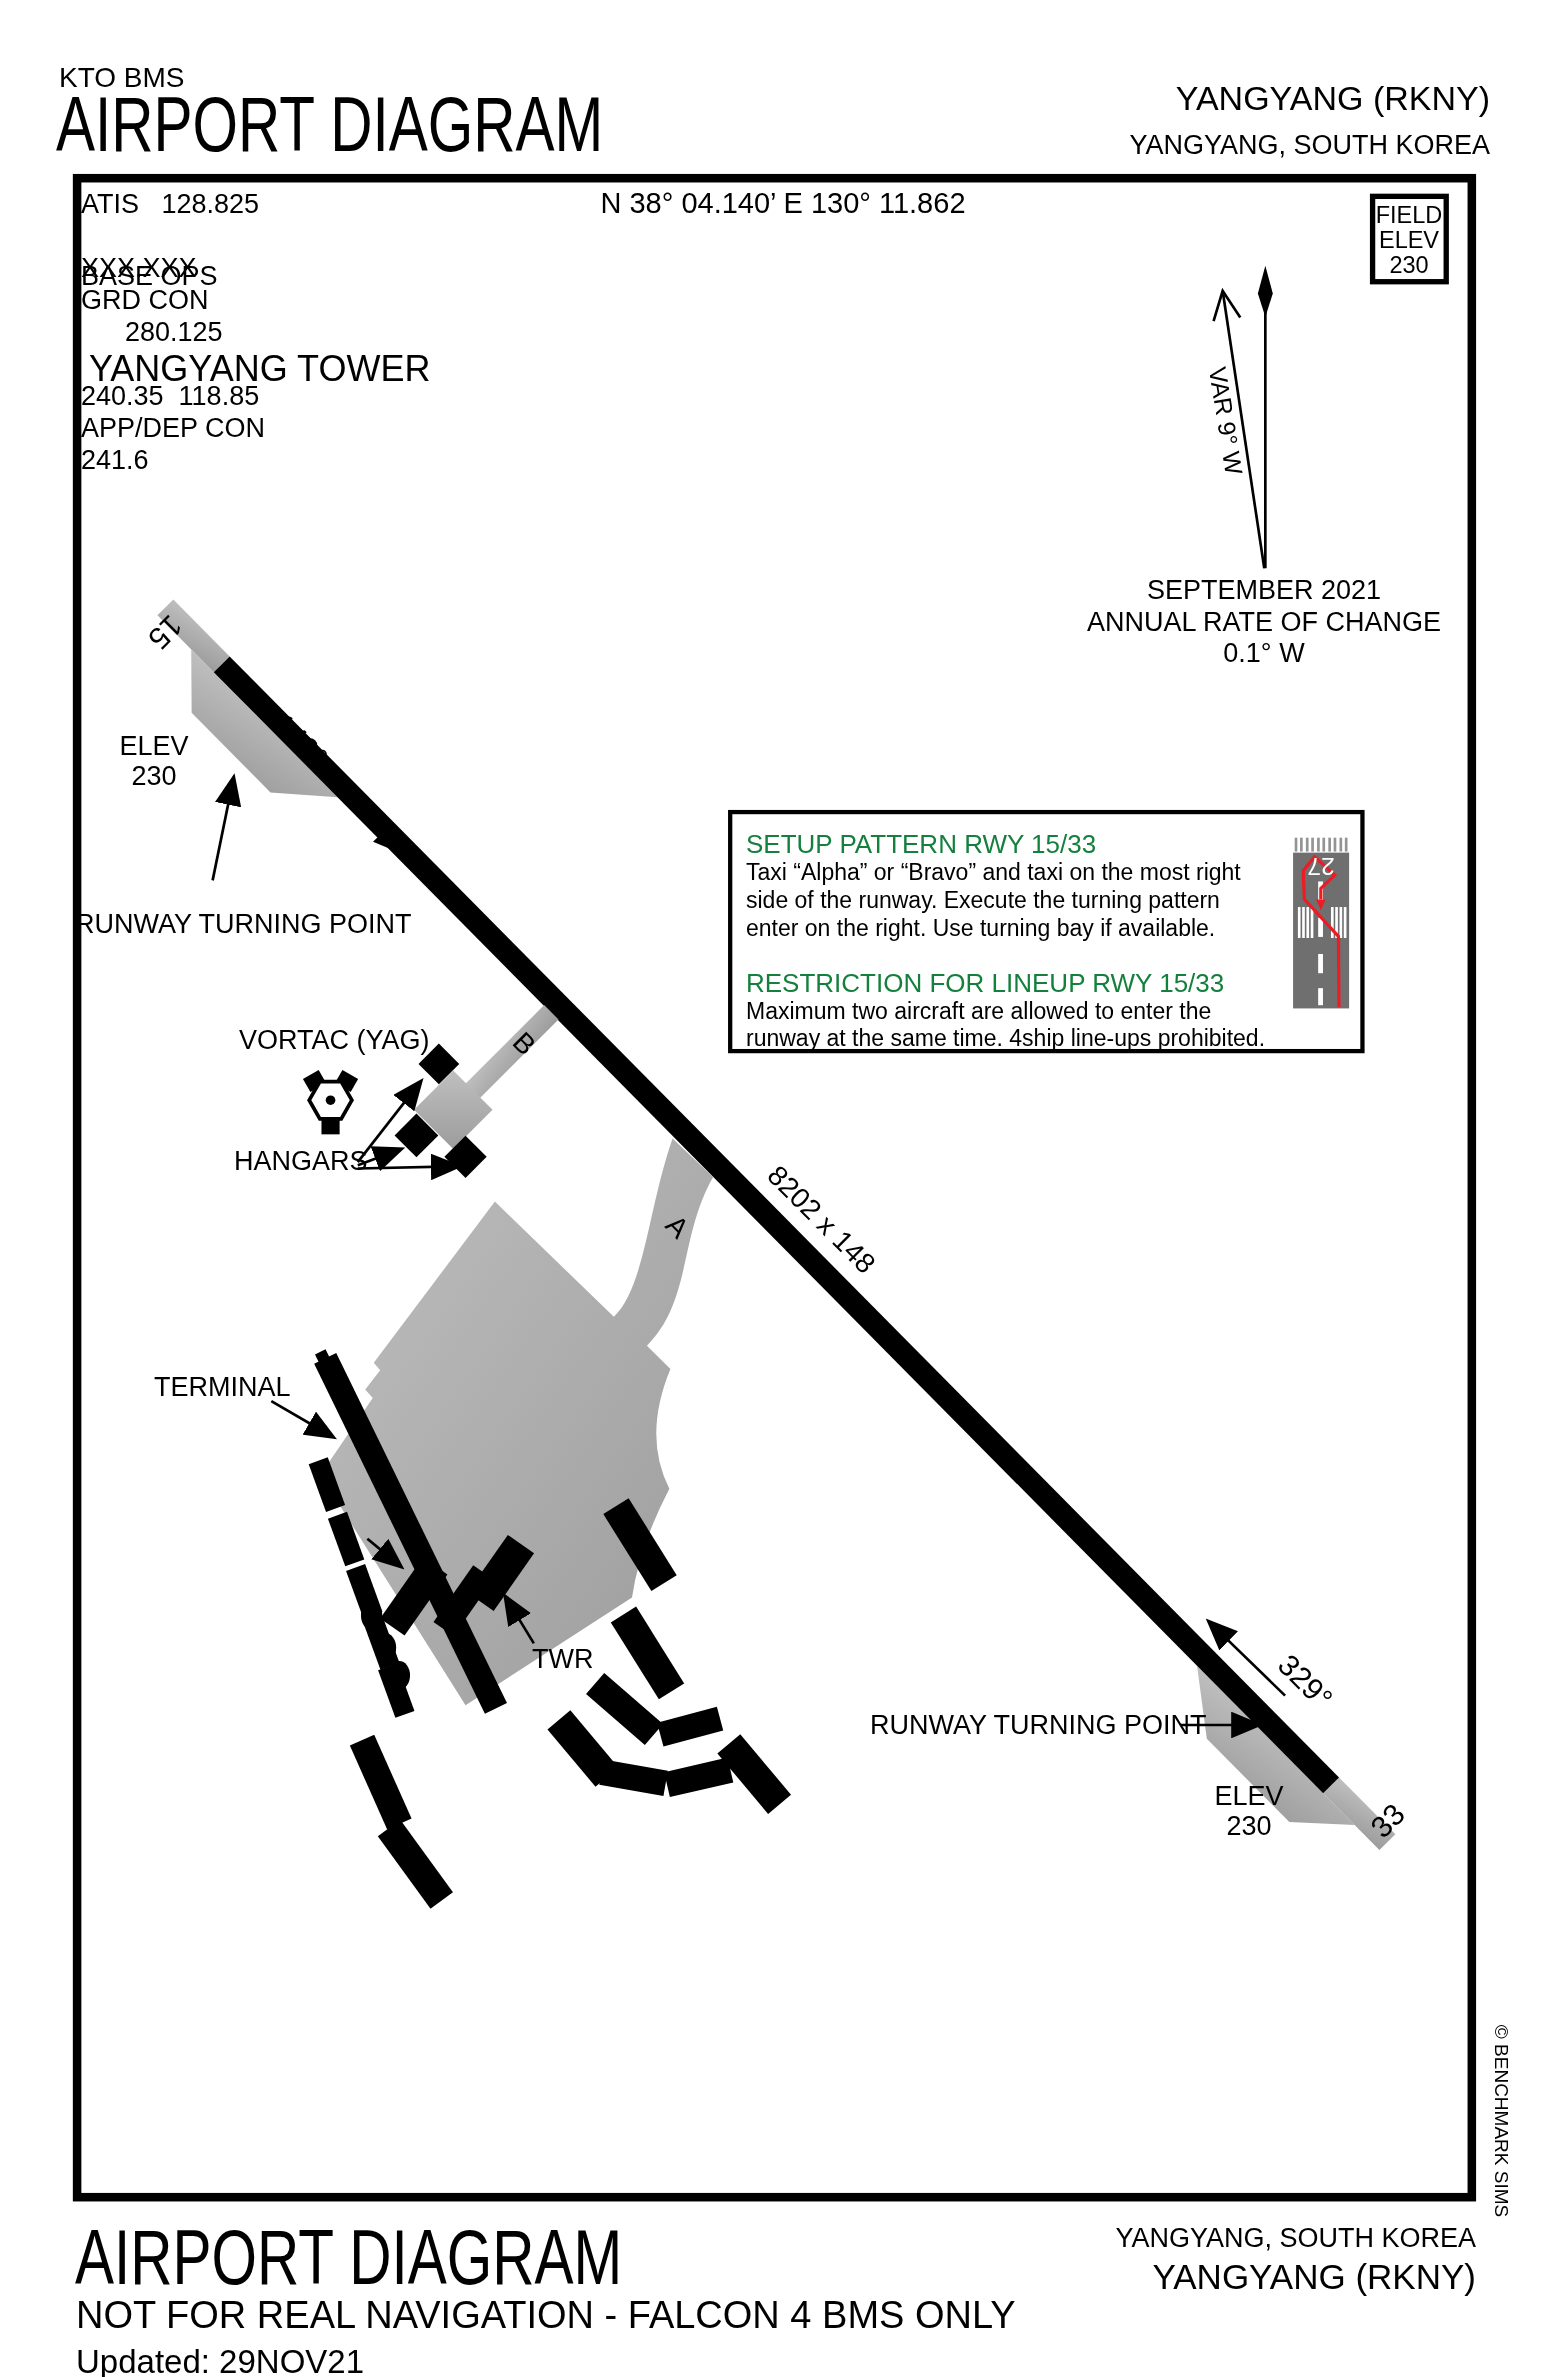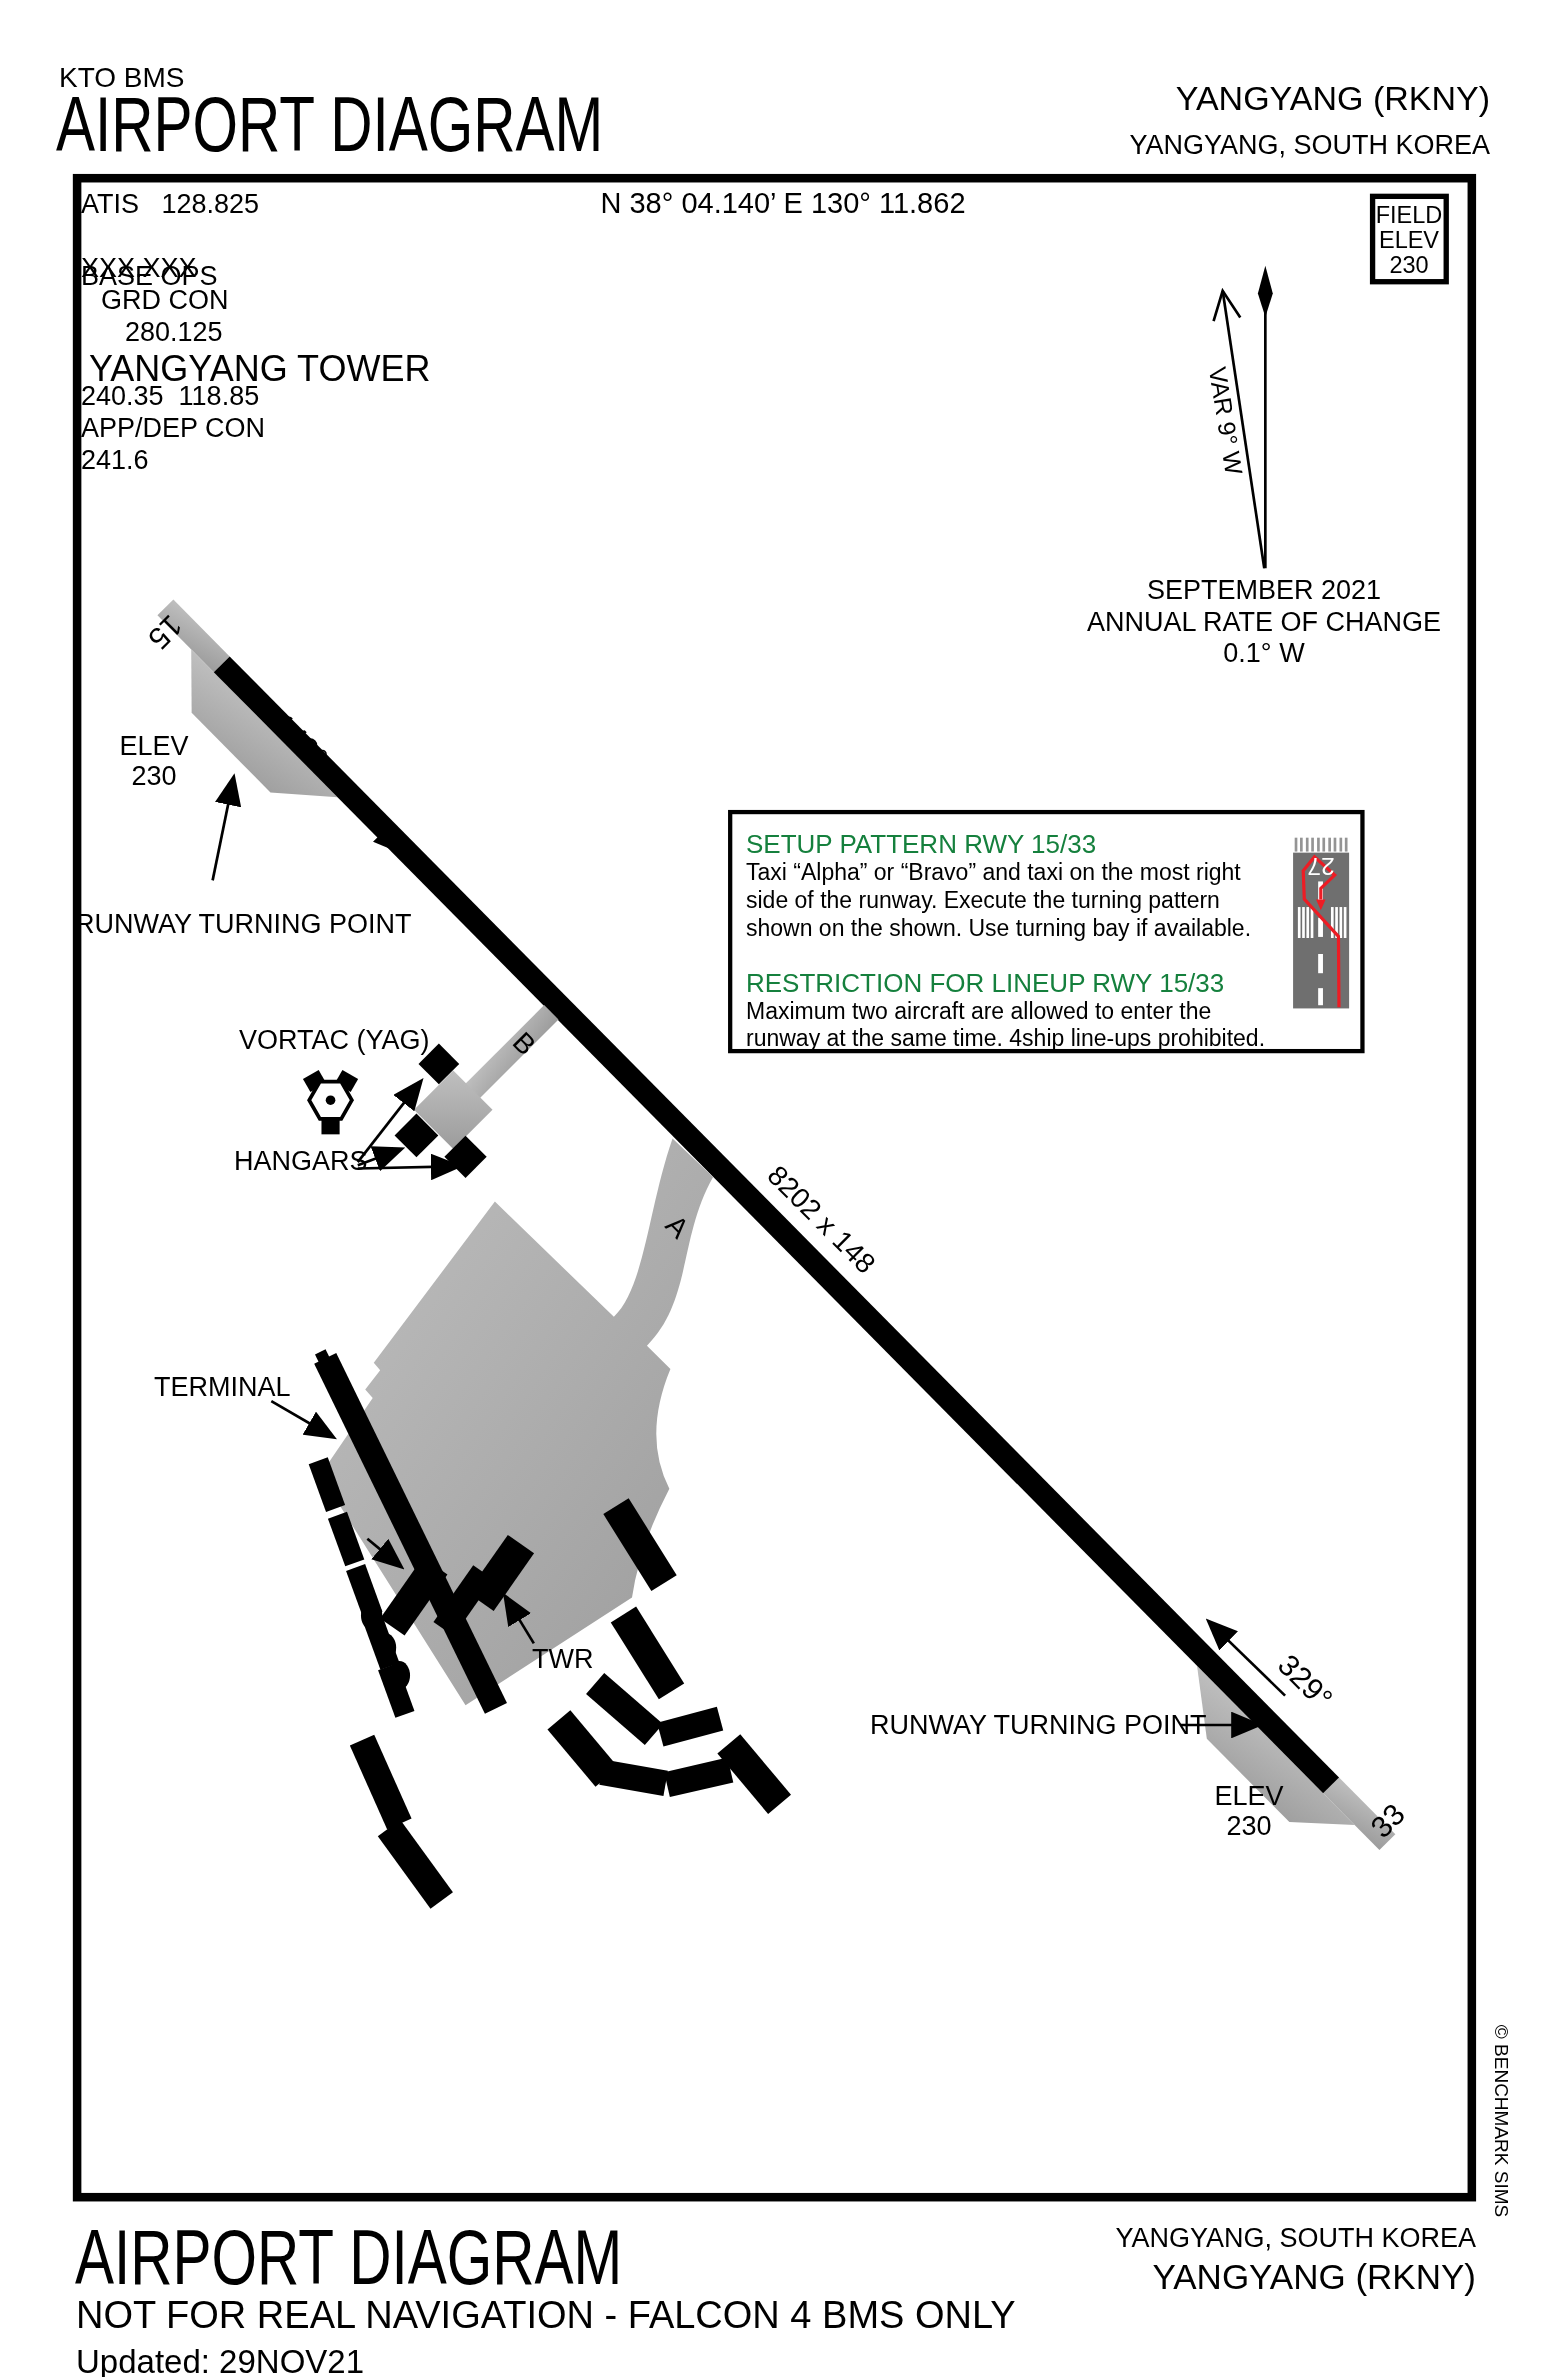--- a/index.html
+++ b/index.html
@@ -142,21 +142,21 @@
   </svg>
 
   <div class="lbl" style="left:59px;top:63px;font-size:28px;">KTO BMS</div>
   <div class="lbl cx" style="left:56px;top:83px;font-size:77px;">AIRPORT DIAGRAM</div>
   <div class="lbl rt" style="right:60px;top:80px;font-size:34px;">YANGYANG (RKNY)</div>
   <div class="lbl rt" style="right:60px;top:131px;font-size:27px;">YANGYANG, SOUTH KOREA</div>
 
   <div class="lbl" style="left:81px;top:190px;font-size:27px;">ATIS   128.825</div>
   <div class="lbl" style="left:81px;top:222px;font-size:27px;margin-top:40px;">BASE OPS</div>
   <div class="lbl" style="left:81px;top:254px;font-size:27px;">XXX.XXX</div>
-  <div class="lbl" style="left:81px;top:286px;font-size:27px;padding-left:20px;">GRD CON</div>
+  <div class="lbl" style="left:81px;top:286px;font-size:27px;">GRD CON</div>
   <div class="lbl" style="left:81px;top:318px;font-size:27px;padding-left:44px;">280.125</div>
   <div class="lbl" style="left:81px;top:350px;font-size:36px;padding-left:8px;">YANGYANG TOWER</div>
   <div class="lbl" style="left:81px;top:382px;font-size:27px;">240.35  118.85</div>
   <div class="lbl" style="left:81px;top:414px;font-size:27px;">APP/DEP CON</div>
   <div class="lbl" style="left:81px;top:446px;font-size:27px;">241.6</div>
 
   <div class="lbl" style="left:783px;top:188px;font-size:29px;transform:translateX(-50%);">N 38° 04.140’ E 130° 11.862</div>
 
   <svg class="layer" width="1550" height="2377" style="pointer-events:none;" viewBox="0 0 2904 4455">
     <rect x="2572" y="368" width="138" height="160" fill="#fff" stroke="#000" stroke-width="10"></rect>
@@ -172,21 +172,21 @@
 
   <div class="lbl" style="left:165px;top:632px;font-size:30px;transform:translate(-50%,-50%) rotate(135deg);">15</div>
   <div class="lbl" style="left:154px;top:732px;font-size:27px;transform:translateX(-50%);">ELEV</div>
   <div class="lbl" style="left:154px;top:762px;font-size:27px;transform:translateX(-50%);">230</div>
   <div class="lbl" style="left:300px;top:741px;font-size:30px;transform:translate(-50%,-50%) rotate(45deg);">149°</div>
   <div class="lbl" style="left:75px;top:910px;font-size:27px;">RUNWAY TURNING POINT</div>
 
   <div class="lbl red" style="left:746px;top:830px;font-size:26px;">SETUP PATTERN RWY 15/33</div>
   <div class="lbl" style="left:746px;top:860px;font-size:23px;">Taxi “Alpha” or “Bravo” and taxi on the most right</div>
   <div class="lbl" style="left:746px;top:888px;font-size:23px;">side of the runway. Execute the turning pattern</div>
-  <div class="lbl" style="left:746px;top:916px;font-size:23px;">shown on the shown. Use turning bay if available.</div>
+  <div class="lbl" style="left:746px;top:916px;font-size:23px;">enter on the right. Use turning bay if available.</div>
   <div class="lbl red" style="left:746px;top:969px;font-size:26px;">RESTRICTION FOR LINEUP RWY 15/33</div>
   <div class="lbl" style="left:746px;top:999px;font-size:23px;">Maximum two aircraft are allowed to enter the</div>
   <div class="lbl" style="left:746px;top:1026px;font-size:23px;text-align:right;">runway at the same time. 4ship line-ups prohibited.</div>
   <div class="lbl w" style="left:1321px;top:866px;font-size:24.5px;transform:translate(-50%,-50%) rotate(180deg);">27</div>
 
   <div class="lbl" style="left:239px;top:1026px;font-size:27px;">VORTAC (YAG)</div>
   <div class="lbl" style="left:234px;top:1147px;font-size:27px;">HANGARS</div>
   <div class="lbl" style="left:524px;top:1044px;font-size:28px;transform:translate(-50%,-50%) rotate(45deg);">B</div>
   <div class="lbl" style="left:154px;top:1373px;font-size:27px;">TERMINAL</div>
   <div class="lbl" style="left:677px;top:1227px;font-size:28px;transform:translate(-50%,-50%) rotate(45deg);">A</div>

